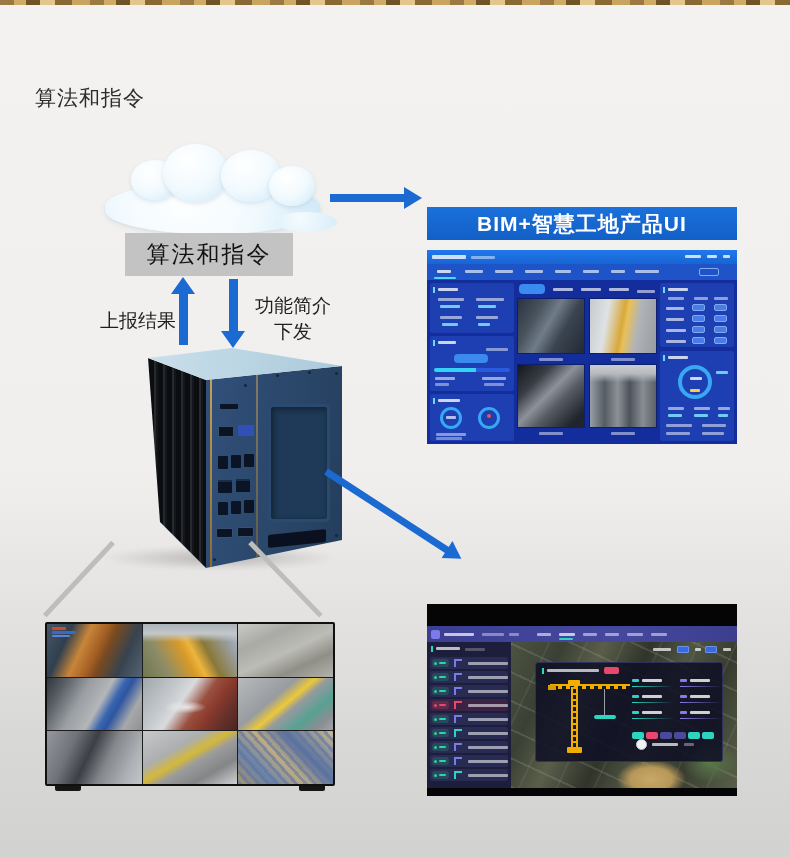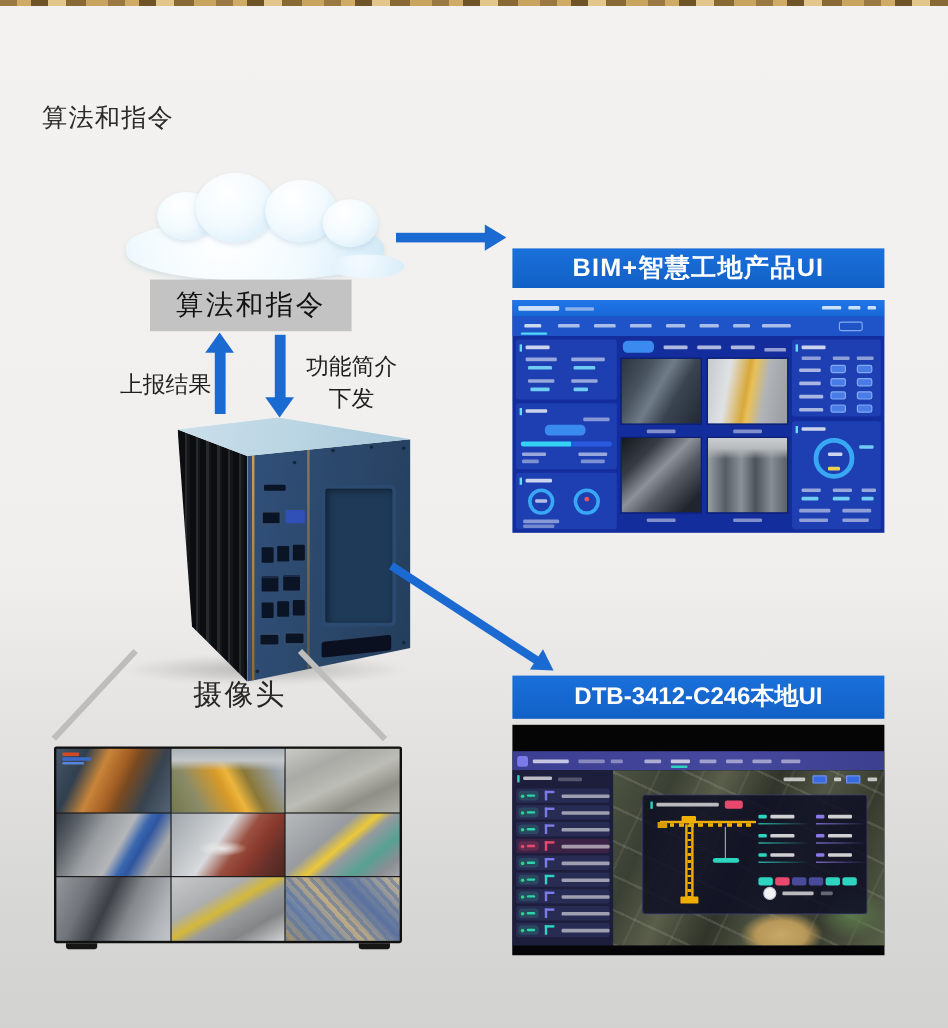--- a/index.html
+++ b/index.html
@@ -234,21 +234,20 @@
     </div>
     <div class="pc-top"></div>
   </div>
 
   <div class="diag-arrow">
     <span class="tip"></span>
   </div>
 
   <div class="vline" style="left:113px;top:540px;width:100px;transform:rotate(133deg);"></div>
   <div class="vline" style="left:250px;top:540px;width:102px;transform:rotate(46deg);"></div>
-  <div class="camera-label">摄像头</div>
 
   <div class="monitor">
     <div class="grid9">
       <div class="cam c1">
         <div class="wm">
             <i class="r"></i>
             <i class="b1"></i>
             <i class="b2"></i>
           </div>
       </div>
@@ -368,21 +367,20 @@
       <i class="d dc" style="left:8px;top:63px;width:14px;"></i>
         <i class="d dc" style="left:34px;top:63px;width:14px;"></i>
         <i class="d dc" style="left:58px;top:63px;width:10px;"></i>
       <i class="d" style="left:6px;top:73px;width:26px;opacity:.65;"></i>
         <i class="d" style="left:42px;top:73px;width:24px;opacity:.65;"></i>
       <i class="d" style="left:6px;top:81px;width:24px;opacity:.65;"></i>
         <i class="d" style="left:42px;top:81px;width:22px;opacity:.65;"></i>
     </div>
   </div>
 
-  <div class="banner local">DTB-3412-C246本地UI</div>
 
   <div class="dtbdash">
     <div class="dtb-head">
       <i class="logochip" style="left:4px;top:4px;width:9px;height:9px;"></i>
       <i class="dd" style="left:17px;top:7px;width:30px;"></i>
       <i class="dd" style="left:55px;top:7px;width:22px;opacity:.55;"></i>
       <i class="dd" style="left:82px;top:7px;width:10px;opacity:.55;"></i>
       <i class="dd" style="left:110px;top:7px;width:14px;opacity:.8;"></i>
       <i class="dd" style="left:132px;top:7px;width:16px;"></i>
       <i class="tealunderline" style="left:132px;top:12px;width:14px;"></i>

